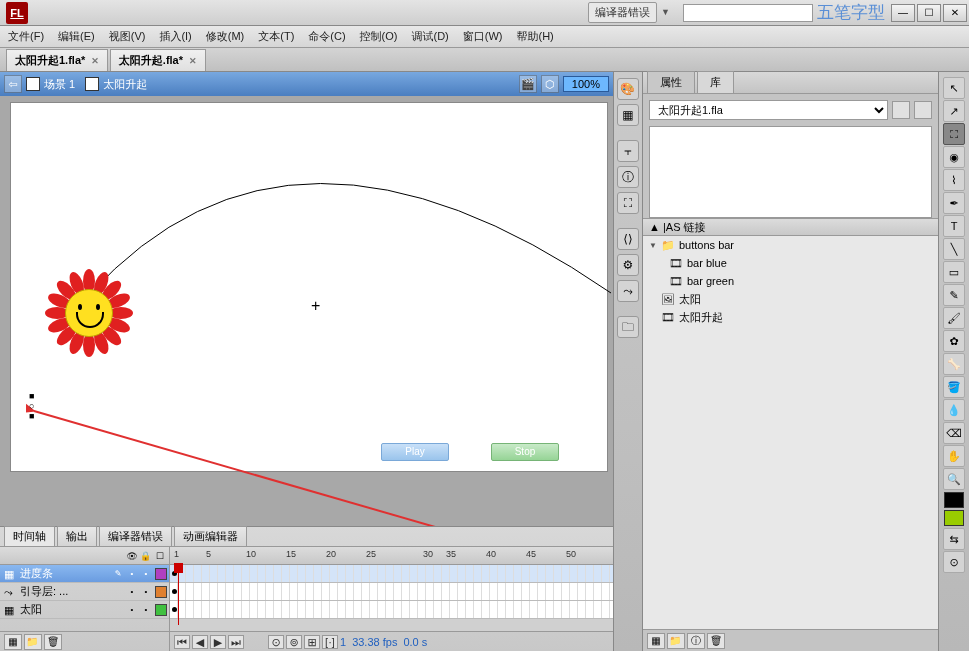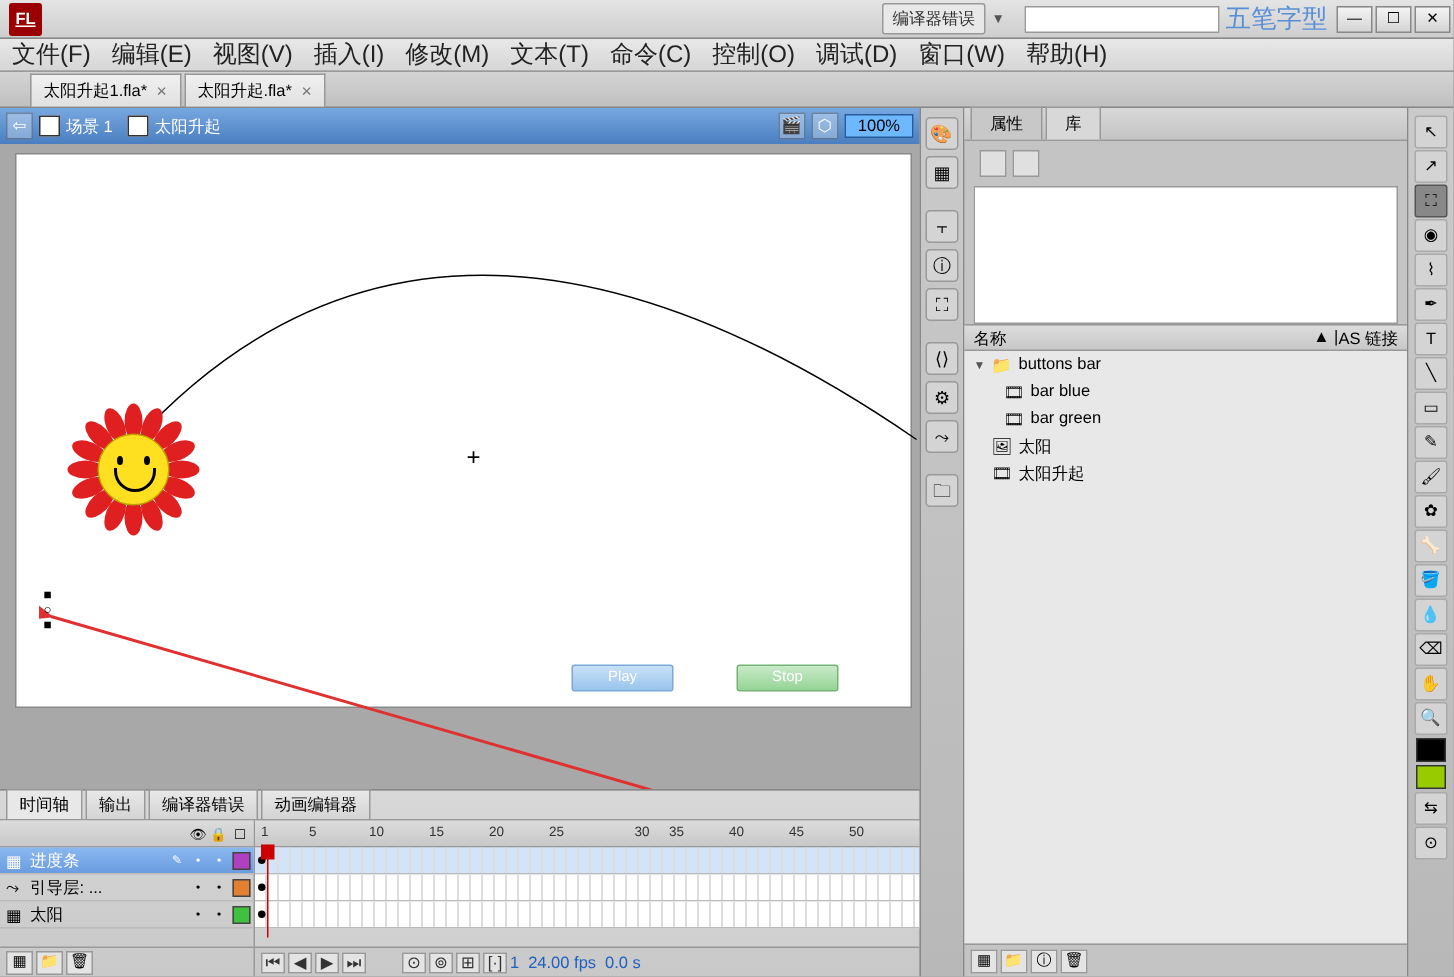--- a/index.html
+++ b/index.html
@@ -8,23 +8,23 @@
 .titlebar { height: 26px; background: linear-gradient(#e4e4e4,#cecece); display:flex; align-items:center; border-bottom:1px solid #888; }
 .titlebar .logo { width:22px; height:22px; margin:0 6px; background:#9a0000; color:#fff; text-align:center; line-height:22px; font-weight:bold; border-radius:2px;text-decoration:underline; }
 .titlebar .spacer { flex:1; }
 .titlebar .workspace { font-size:11px; color:#333; padding:2px 6px; border:1px solid #999; background:#e8e8e8; border-radius:2px; margin-right:4px; }
 .titlebar .dropdown { width:12px; height:12px; font-size:9px; color:#555; margin-right:10px; }
 .titlebar .search { width:130px; height:18px; border:1px solid #999; background:#fff; margin-right:4px; padding:0 4px; font-size:11px; }
 .titlebar .ime { color:#5a8fd6; font-size:17px; margin-right:6px; }
 .titlebar .winbtn { width:24px; height:18px; border:1px solid #888; background:linear-gradient(#f4f4f4,#d4d4d4); text-align:center; line-height:16px; font-size:10px; margin-right:2px; cursor:pointer; }
 
 .menubar { height:22px; background:linear-gradient(#e8e8e8,#d6d6d6); display:flex; align-items:center; padding:0 8px; border-bottom:1px solid #999; }
-.menubar span { margin-right:14px; color:#222; cursor:pointer; font-size:16px; }
-
-.doctabs { height:24px; background:linear-gradient(#d4d4d4,#c0c0c0); display:flex; align-items:flex-end; padding-left:20px; border-bottom:1px solid #888; }
+.menubar span { margin-right:14px; color:#222; cursor:pointer; font-size:11px; }
+
+.doctabs { height:24px; background:linear-gradient(#d4d4d4,#c0c0c0); display:flex; align-items:flex-end; padding-left:6px; border-bottom:1px solid #888;font-weight:bold; }
 .doctabs .tab { background:linear-gradient(#f0f0f0,#e0e0e0); border:1px solid #999; border-bottom:none; padding:3px 8px; margin-right:2px; display:flex; align-items:center; font-size:11px; cursor:pointer; }
 .doctabs .tab .x { margin-left:6px; color:#777; font-size:9px; }
 
 .main { display:flex; height:calc(651px - 26px - 22px - 24px); }
 
 .stagecol { flex:1; display:flex; flex-direction:column; background:#a8a8a8; }
 
 .scenebar { height:24px; background:linear-gradient(#78a8e0,#4a7ec0); display:flex; align-items:center; padding:0 4px; color:#fff; }
 .scenebar .nav { width:18px; height:18px; background:rgba(255,255,255,0.3); border:1px solid rgba(0,0,0,0.3); margin-right:4px; text-align:center; line-height:16px; cursor:pointer; }
 .scenebar .crumb { display:flex; align-items:center; margin-right:10px; }
@@ -286,21 +286,21 @@
             <span class="btn">⏮</span>
             <span class="btn">◀</span>
             <span class="btn">▶</span>
             <span class="btn">⏭</span>
             <span style="width:16px"></span>
             <span class="btn">⊙</span>
             <span class="btn">⊚</span>
             <span class="btn">⊞</span>
             <span class="btn">[·]</span>
             <span style="color:#2060c0">1</span>
-            <span style="color:#2060c0">24.00 fps</span>
+            <span style="color:#2060c0">33.38 fps</span>
             <span style="color:#2060c0">0.0 s</span>
           </div>
         </div>
       </div>
     </div>
   </div>
 
   <div class="iconcol">
     <div class="ib">🎨</div>
     <div class="ib">▦</div>
@@ -315,26 +315,26 @@
     <div class="sep"></div>
     <div class="ib">🗀</div>
   </div>
 
   <div class="panelcol">
     <div class="paneltabs">
       <div class="t">属性</div>
       <div class="t active">库</div>
     </div>
     <div class="libtop">
+      <select><option>太阳升起1.fla</option></select>
       <div class="b"></div>
       <div class="b"></div>
     </div>
     <div class="libpreview"></div>
     <div class="libhead">
-      <span class="c1">名称</span>
       <span>▲ |</span>
       <span>AS 链接</span>
     </div>
     <div class="liblist">
       <div class="libitem">
           <span class="arr">▼</span>
           <span class="ico">📁</span>
           <span>buttons bar</span>
         </div>
       <div class="libitem indent">

